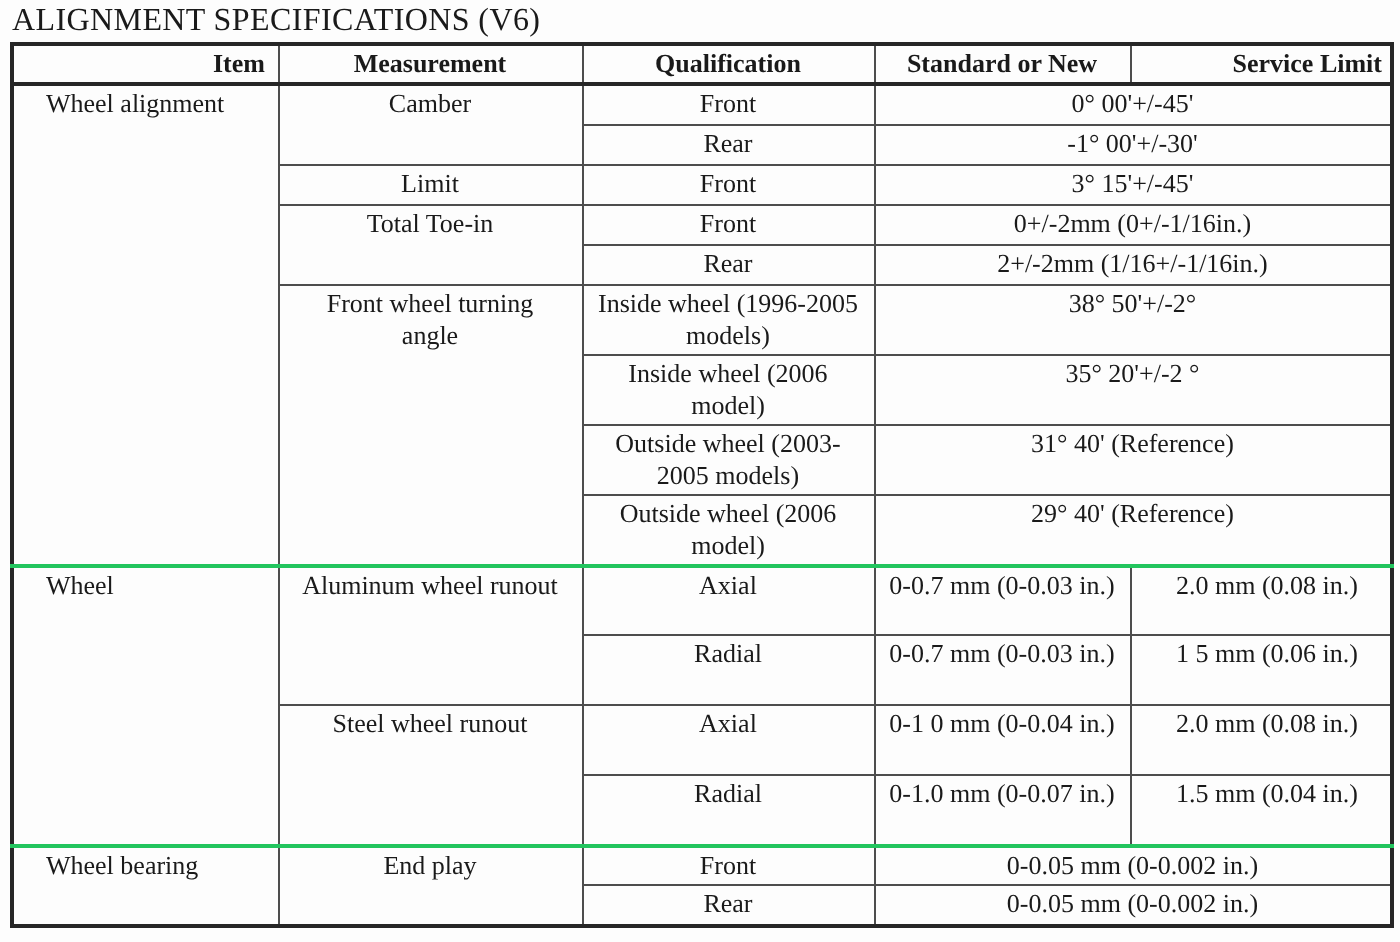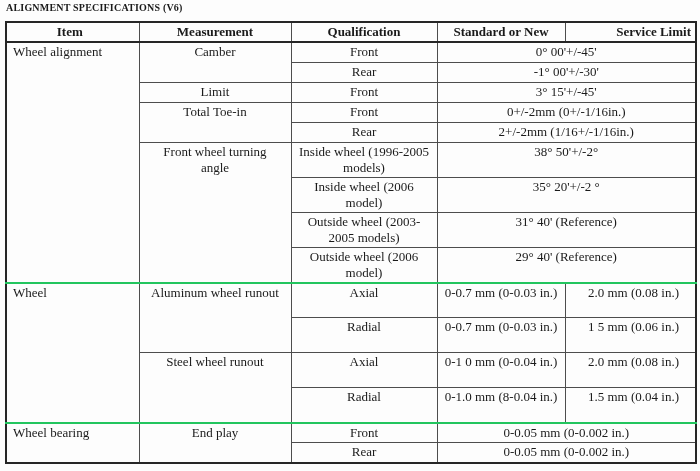--- a/index.html
+++ b/index.html
@@ -9,22 +9,22 @@
     height: 471px;
     background: #fdfdfd;
     font-family: "Liberation Serif", "DejaVu Serif", serif;
     color: #1a1a1a;
     overflow: hidden;
   }
   .page-title {
     position: absolute;
     left: 6px;
     top: 2px;
-    font-size: 10px;
-    font-weight: bold;
+    font-size: 16px;
+    font-weight: normal;
     letter-spacing: 0.2px;
     white-space: nowrap;
   }
   table.spec-table {
     position: absolute;
     left: 5px;
     top: 21px;
     border-collapse: collapse;
     table-layout: fixed;
     border: 2px solid #262626;
@@ -42,23 +42,23 @@
     padding: 1px 6px;
     vertical-align: top;
     text-align: center;
     overflow: hidden;
   }
   thead th {
     font-weight: bold;
     border-bottom: 2px solid #262626;
     white-space: nowrap;
   }
-  th.h-item { text-align: center; padding-left: 0; margin-top: 30px; }
+  th.h-item { text-align: right; padding-left: 0; margin-top: 30px; }
   th.h-svc  { text-align: right; padding-right: 4px; }
-  td.item   { text-align: left; padding-left: 6px; }
+  td.item   { text-align: left; padding-left: 16px; }
   td.meas   { padding: 1px 10px; text-align: center; }
   td.qual   { padding: 1px 4px; text-align: center; }
   td.svc    { text-align: right; padding-right: 16px; }
   tr.r20 { height: 20px; }
   tr.r35 { height: 35px; }
   tr.section-start > td { border-top: 2px solid #22c55e; }
 </style>
 </head>
 <body>
 
@@ -138,21 +138,21 @@
       <td class="svc">1 5 mm (0.06 in.)</td>
     </tr>
     <tr class="r35">
       <td class="meas" rowspan="2">Steel wheel runout</td>
       <td class="qual">Axial</td>
       <td>0-1 0 mm (0-0.04 in.)</td>
       <td class="svc">2.0 mm (0.08 in.)</td>
     </tr>
     <tr class="r35">
       <td class="qual">Radial</td>
-      <td>0-1.0 mm (8-0.04 in.)</td>
+      <td>0-1.0 mm (0-0.07 in.)</td>
       <td class="svc">1.5 mm (0.04 in.)</td>
     </tr>
 
     <tr class="r20 section-start">
       <td class="item" rowspan="2">Wheel bearing</td>
       <td class="meas" rowspan="2">End play</td>
       <td class="qual">Front</td>
       <td colspan="2">0-0.05 mm (0-0.002 in.)</td>
     </tr>
     <tr class="r20">

